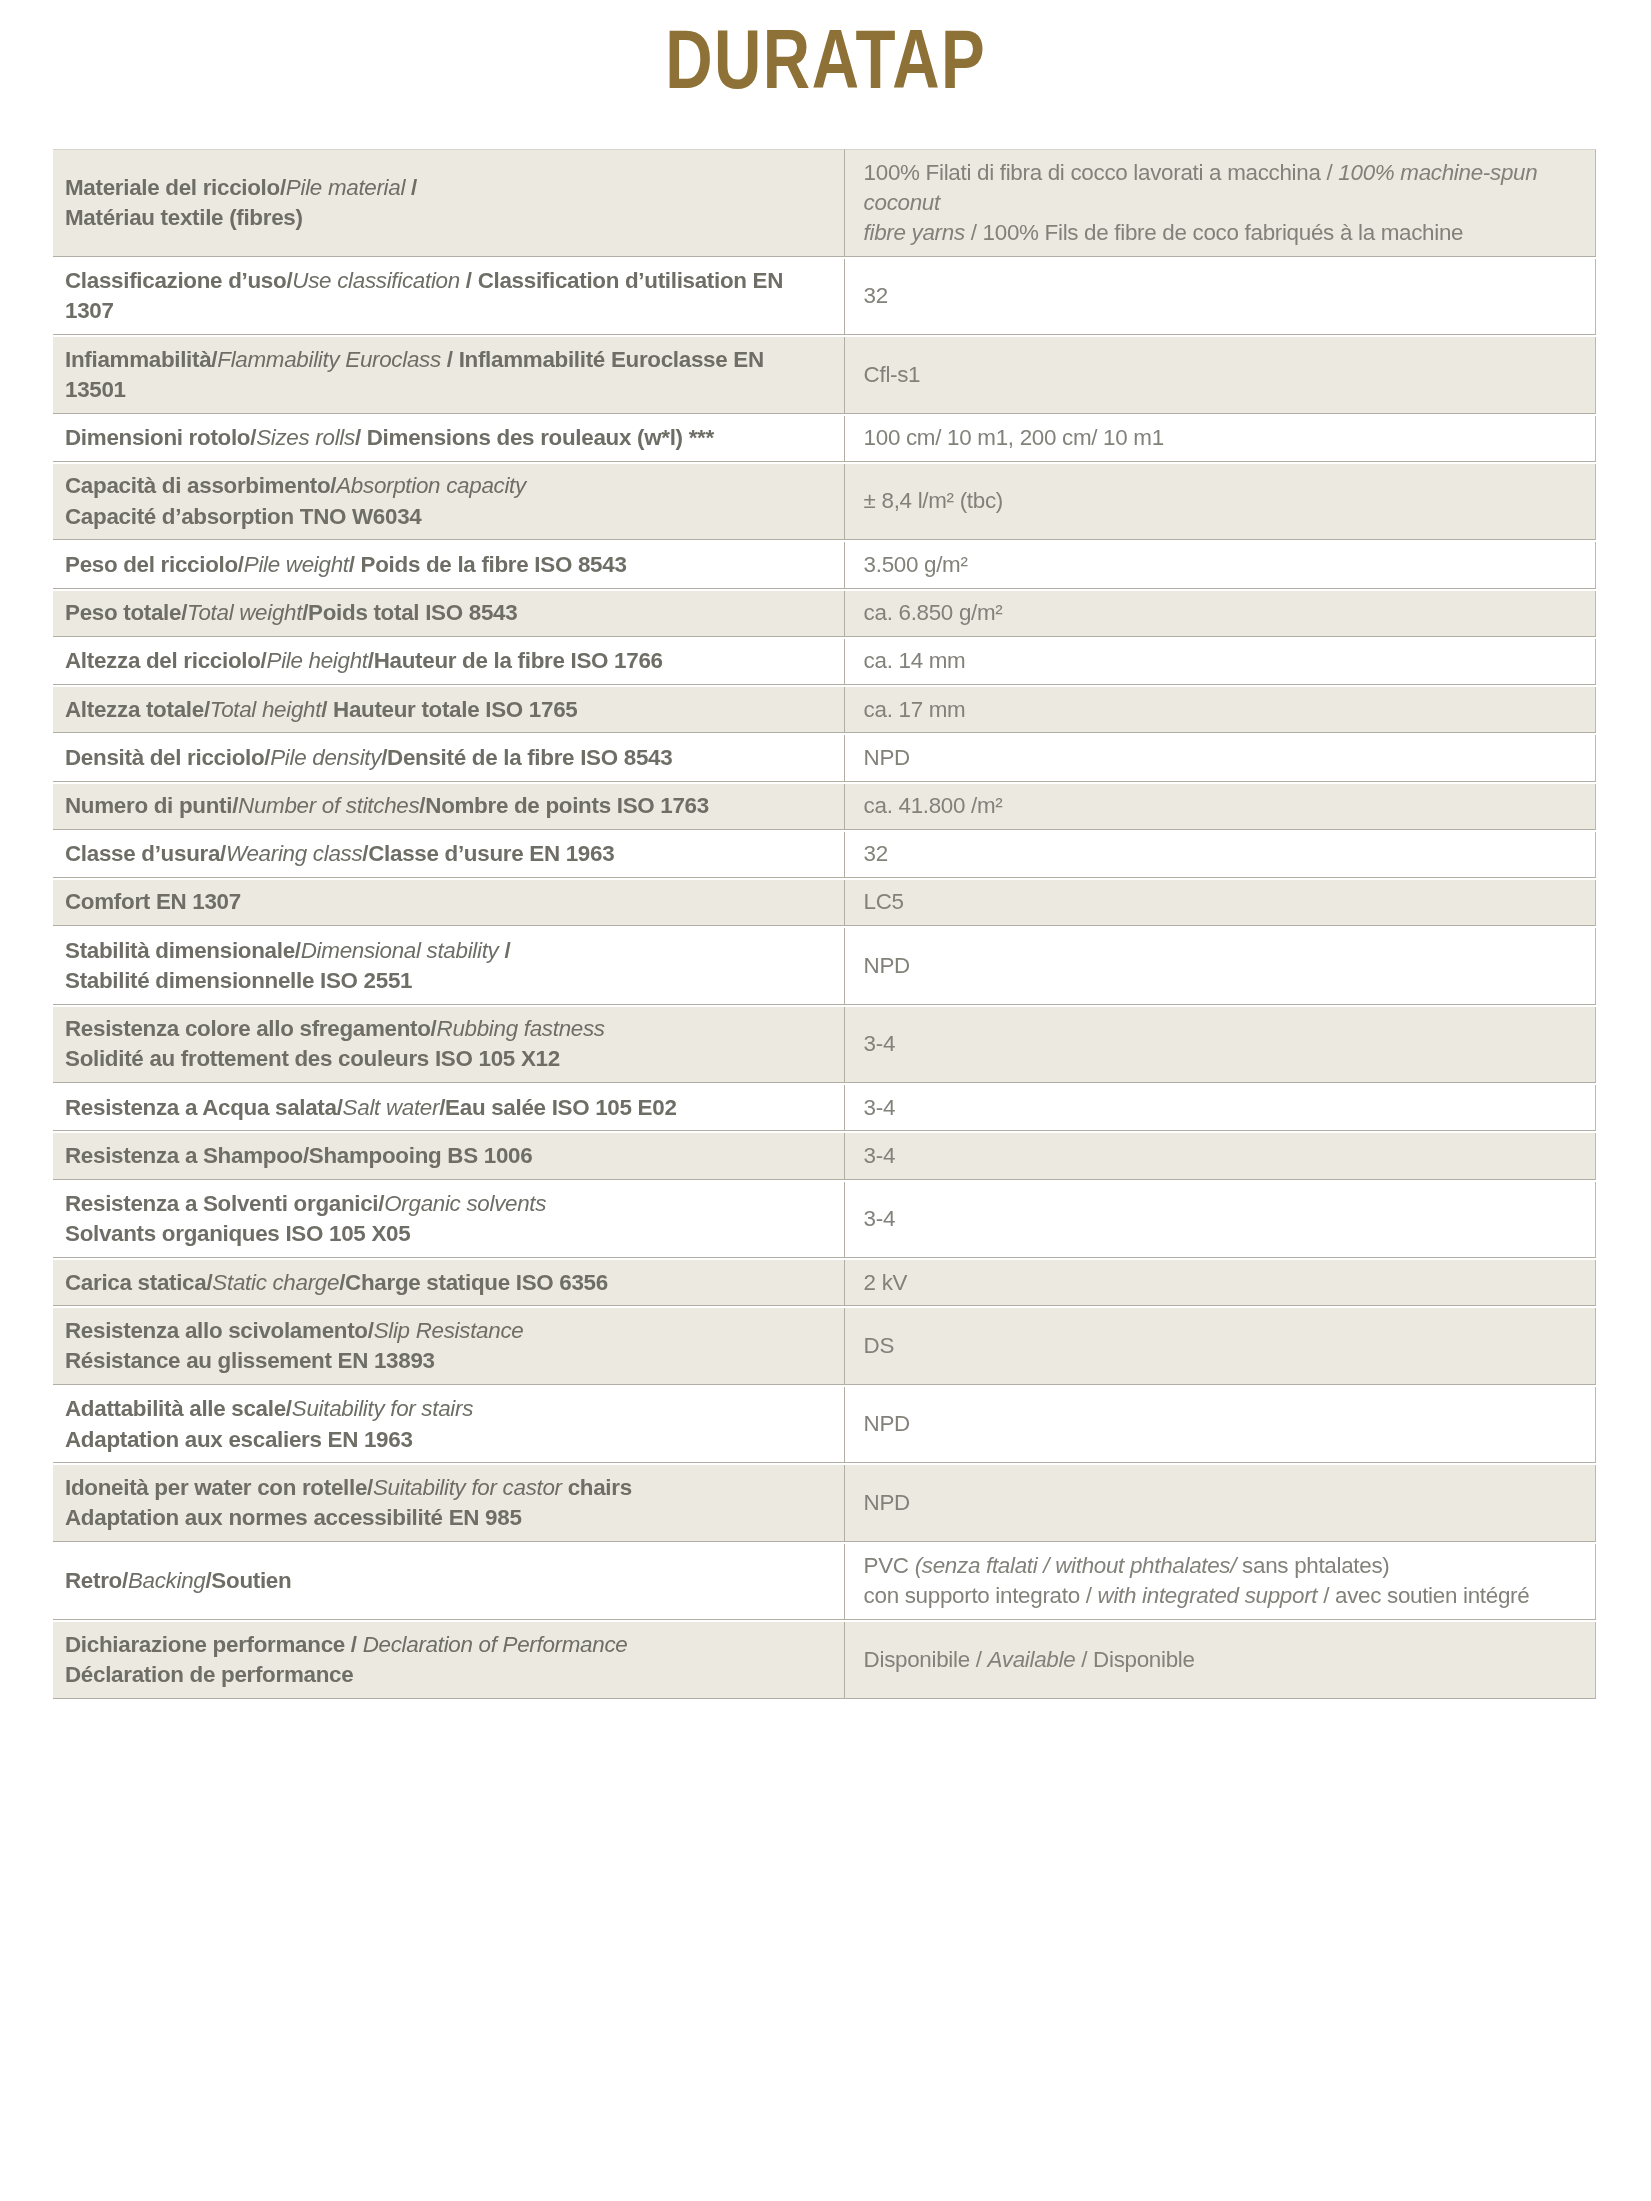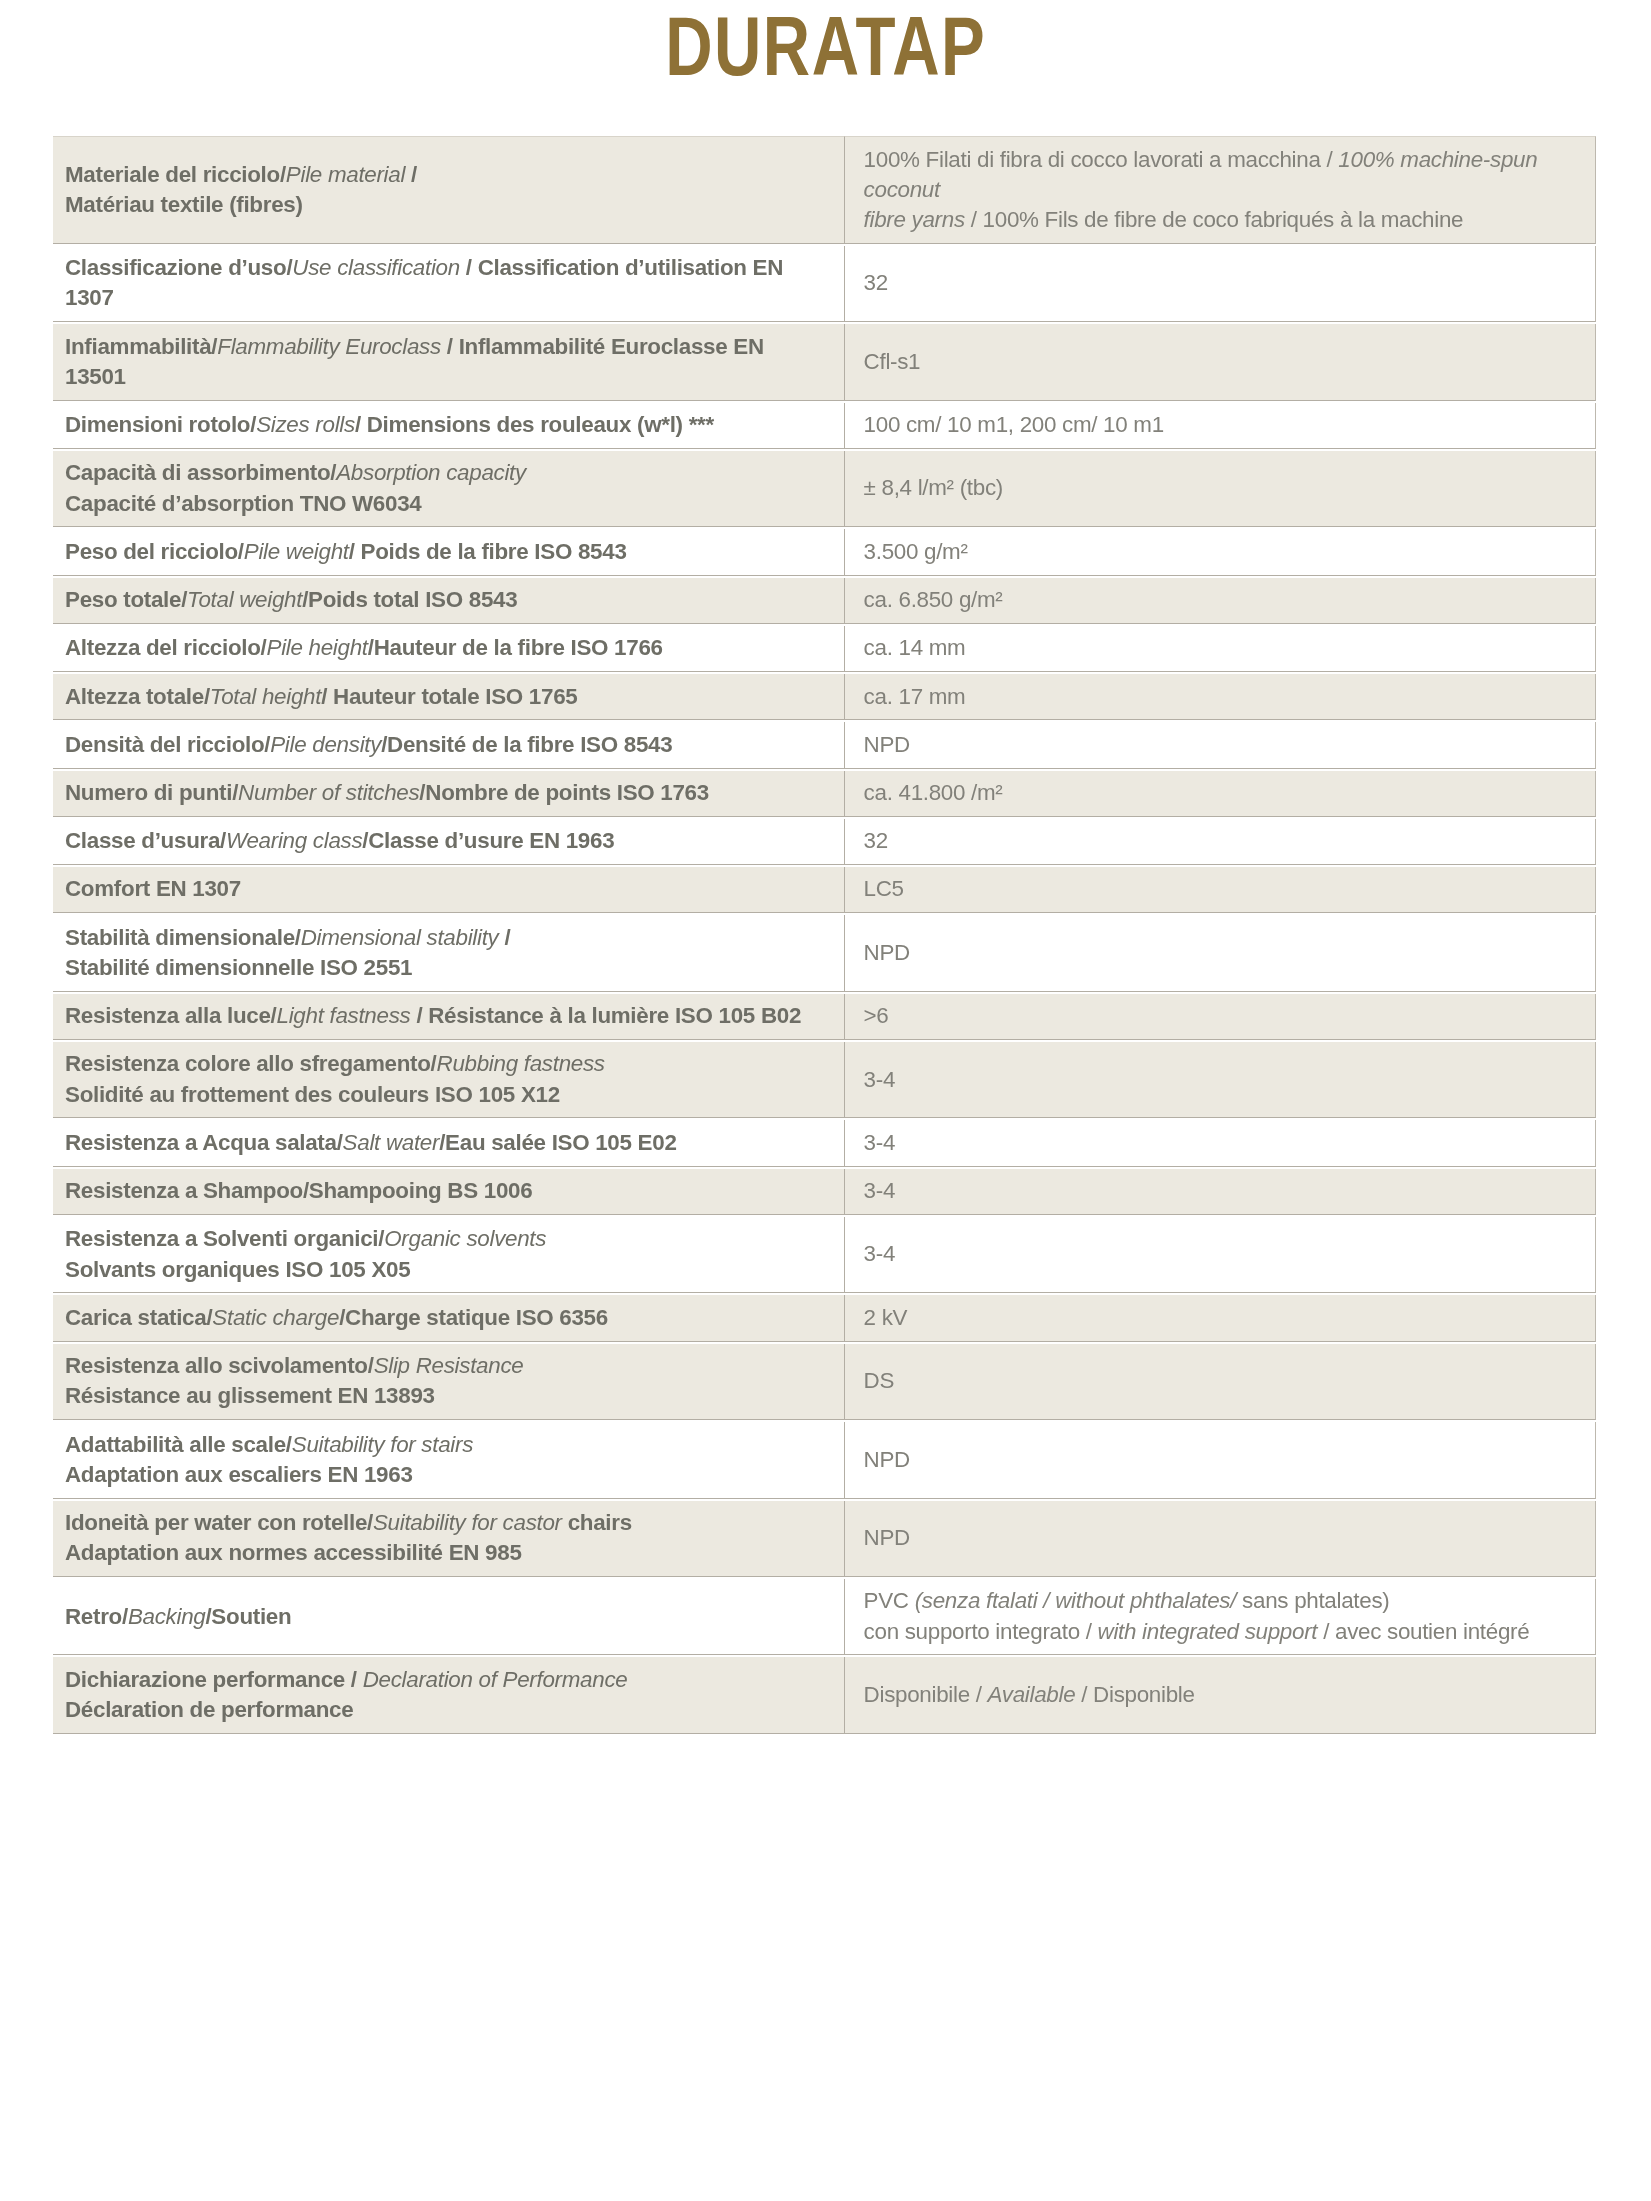--- a/index.html
+++ b/index.html
@@ -8,21 +8,21 @@
     background: #ffffff;
   }
   body {
     width: 1652px;
     height: 2202px;
     font-family: "Liberation Sans", sans-serif;
     overflow: hidden;
   }
   .title-wrap {
     text-align: center;
-    padding-top: 4px;
+    padding-top: 17px;
     height: 93px;
   }
   .page-title {
     display: inline-block;
     margin: 0;
     font-size: 84px;
     font-weight: 700;
     letter-spacing: 1.9px;
     color: #8e7136;
     transform: scaleX(0.78);
@@ -134,24 +134,20 @@
       </tr>
       <tr class="shade">
         <td class="lbl"><span>Comfort EN 1307</span></td>
         <td class="val"><span>LC5</span></td>
       </tr>
       <tr>
         <td class="lbl"><span>Stabilità dimensionale/</span><span class="it">Dimensional stability</span><span> /</span><br><span>Stabilité dimensionnelle ISO 2551</span></td>
         <td class="val"><span>NPD</span></td>
       </tr>
       <tr class="shade">
-        <td class="lbl"><span>Resistenza alla luce/</span><span class="it">Light fastness</span><span> / Résistance à la lumière ISO 105 B02</span></td>
-        <td class="val"><span>&gt;6</span></td>
-      </tr>
-      <tr class="shade">
         <td class="lbl"><span>Resistenza colore allo sfregamento/</span><span class="it">Rubbing fastness</span><br><span>Solidité au frottement des couleurs ISO 105 X12</span></td>
         <td class="val"><span>3-4</span></td>
       </tr>
       <tr>
         <td class="lbl"><span>Resistenza a Acqua salata/</span><span class="it">Salt water</span><span>/Eau salée ISO 105 E02</span></td>
         <td class="val"><span>3-4</span></td>
       </tr>
       <tr class="shade">
         <td class="lbl"><span>Resistenza a Shampoo/Shampooing BS 1006</span></td>
         <td class="val"><span>3-4</span></td>

